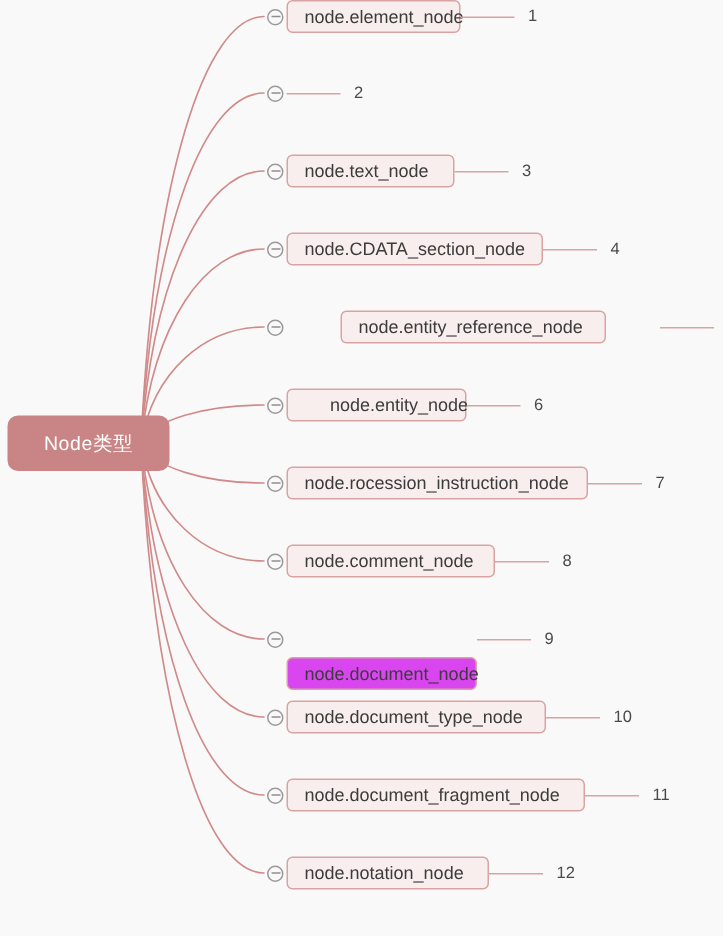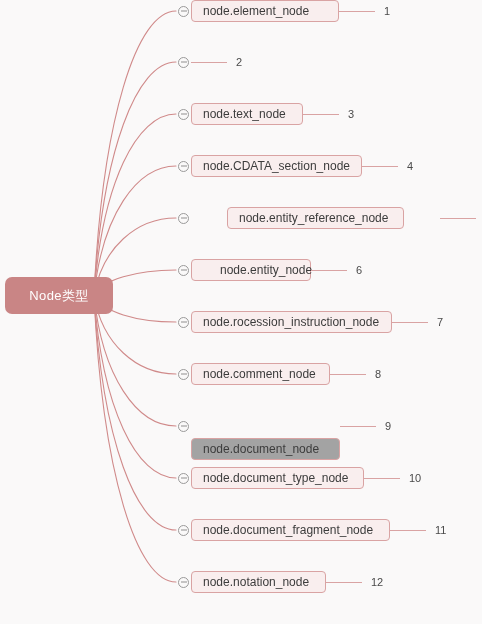--- a/index.html
+++ b/index.html
@@ -119,21 +119,21 @@
       <path d="M 94 295.5 C 102.2 473.13, 136.64 582, 176 582" fill="none" stroke="#d08a8a" stroke-width="1.1" stroke-linecap="round"></path>
     </svg>
 
   <div class="root-node" style="left: 5px; top: 277px; width: 108px; height: 37px; background: rgb(201, 133, 133); color: rgb(255, 255, 255);">
     <span>Node类型</span>
   </div>
 
   <div id="topics-container">
       <div class="topic-row" style="top: -1px; left: 178px;">
         <div class="collapse-toggle" style="border-color: rgb(154, 154, 154);"></div>
-        <div class="topic-box" style="width: 148px; background: rgb(249, 238, 238); border-color: rgb(217, 163, 163);">
+        <div class="topic-box" style="width: 116px; background: rgb(249, 238, 238); border-color: rgb(217, 163, 163);">
           <span class="topic-label" style="color: rgb(60, 60, 60);">node.element_node</span>
         </div>
         <div class="tail-line" style="width: 36px; background: rgb(217, 163, 163);"></div>
         <span class="index-number" style="color: rgb(74, 74, 74);">1</span>
       </div>
       <div class="topic-row" style="top: 50px; left: 178px;">
         <div class="collapse-toggle" style="border-color: rgb(154, 154, 154);"></div>
         <div class="tail-line" style="width: 36px; background: rgb(217, 163, 163);"></div>
         <span class="index-number" style="color: rgb(74, 74, 74);">2</span>
       </div>
@@ -180,21 +180,21 @@
       <div class="topic-row" style="top: 362px; left: 178px;">
         <div class="collapse-toggle" style="border-color: rgb(154, 154, 154);"></div>
         <div class="topic-box" style="width: 139px; background: rgb(249, 238, 238); border-color: rgb(217, 163, 163);">
           <span class="topic-label" style="color: rgb(60, 60, 60);">node.comment_node</span>
         </div>
         <div class="tail-line" style="width: 36px; background: rgb(217, 163, 163);"></div>
         <span class="index-number" style="color: rgb(74, 74, 74);">8</span>
       </div>
       <div class="topic-row" style="top: 414px; left: 178px;">
         <div class="collapse-toggle" style="border-color: rgb(154, 154, 154);"></div>
-        <div class="topic-box" style="width: 149px; background: #a3a3a3; border-color: rgb(217, 163, 163); margin-top: 46px;">
+        <div class="topic-box" style="width: 127px; background: #d946ef; border-color: rgb(217, 163, 163); margin-top: 46px;">
           <span class="topic-label" style="color: rgb(60, 60, 60);">node.document_node</span>
         </div>
         <div class="tail-line" style="width: 36px; background: rgb(217, 163, 163);"></div>
         <span class="index-number" style="color: rgb(74, 74, 74);">9</span>
       </div>
       <div class="topic-row" style="top: 466px; left: 178px;">
         <div class="collapse-toggle" style="border-color: rgb(154, 154, 154);"></div>
         <div class="topic-box" style="width: 173px; background: rgb(249, 238, 238); border-color: rgb(217, 163, 163);">
           <span class="topic-label" style="color: rgb(60, 60, 60);">node.document_type_node</span>
         </div>

